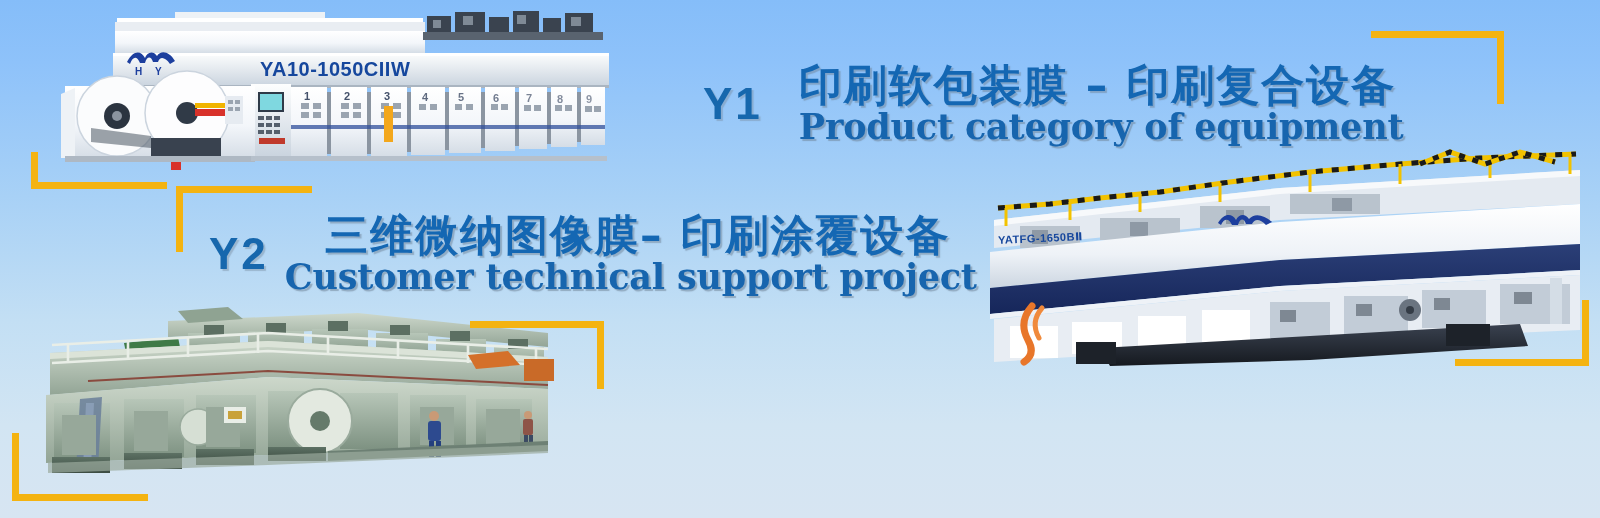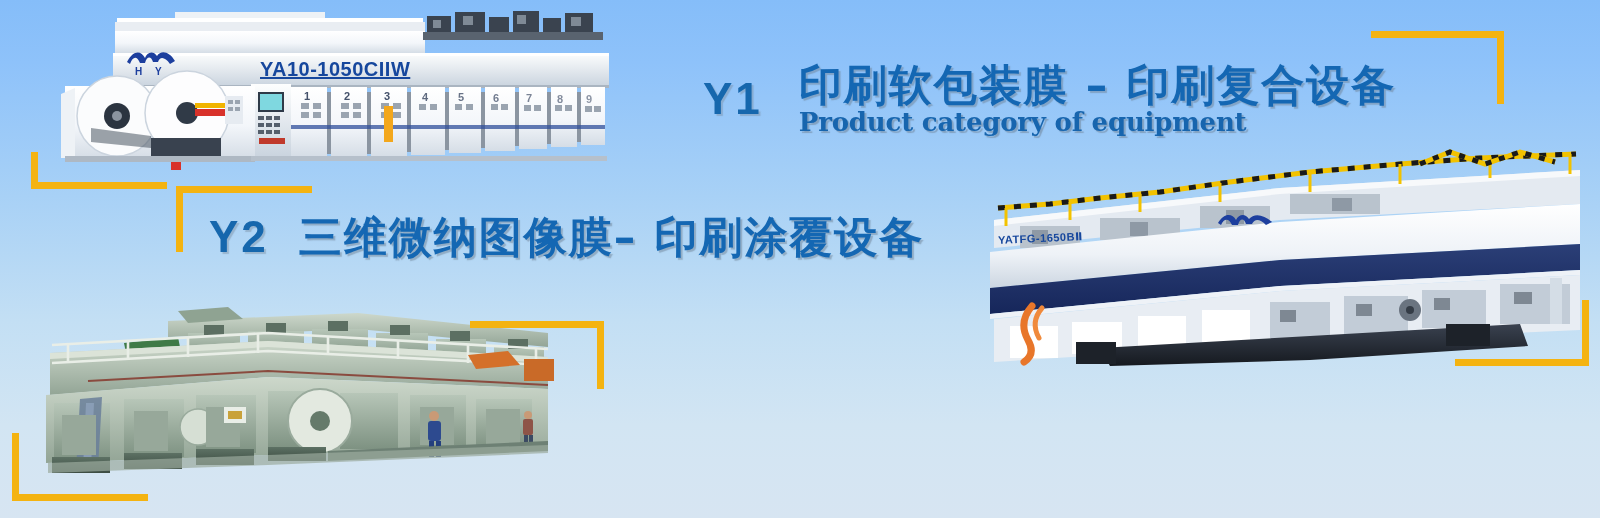--- a/index.html
+++ b/index.html
@@ -24,21 +24,21 @@
     text-shadow:2px 2px 1px rgba(120,140,160,.45);
     font-family:Liberation Sans, sans-serif;
   }
   .lines{display:flex;flex-direction:column;}
   .cn{
     color:#1467b3;font-weight:bold;font-size:43px;letter-spacing:2px;line-height:1.08;
     text-shadow:2px 2px 1px rgba(110,130,150,.5);
     font-family:"DejaVu Sans","Liberation Sans",sans-serif;
   }
   .en{
-    color:#1765ae;font-weight:bold;font-size:26px;line-height:1.08;letter-spacing:-.2px;
+    color:#1765ae;font-weight:bold;font-size:35px;line-height:1.08;letter-spacing:-.2px;
     text-shadow:2px 2px 1px rgba(110,130,150,.55);
     font-family:"DejaVu Serif","Liberation Serif",serif;
   }
 
   
   .machine{position:absolute;}
   .mlabel{
     position:absolute;color:#16479d;font-weight:bold;
     font-family:"Liberation Sans","DejaVu Sans",sans-serif;
   }
@@ -185,21 +185,21 @@
 
       <path d="M6 86 L20 80 L20 150 L6 150 Z" fill="#eef2f6"></path>
       <rect x="96" y="130" width="70" height="18" fill="#39424f"></rect>
       <rect x="116" y="148" width="10" height="14" fill="#d8322a"></rect>
 
       <rect x="10" y="148" width="190" height="6" fill="#aeb8c3"></rect>
       <rect x="196" y="148" width="356" height="5" fill="#b6c0cb"></rect>
 
       <path d="M36 120 L96 128 L96 140 L36 134 Z" fill="#4b5562" opacity=".55"></path>
     </svg>
-    <div class="mlabel" style="left:205px;top:50px;font-size:20px;letter-spacing:.5px;text-decoration:underline;">YA10-1050CIIW</div>
+    <div class="mlabel" style="left:205px;top:50px;font-size:20px;letter-spacing:.5px;">YA10-1050CIIW</div>
     <div class="logo" style="left:68px;top:38px;">
       <svg width="56" height="30" viewBox="0 0 56 30">
         <path d="M4 16 C10 4,18 4,22 12 C24 6,30 4,34 10 C38 4,46 5,52 15 L47 18 C42 11,37 10,35 16 L30 16 C28 10,24 10,22 17 L17 17 C14 10,10 10,7 18 Z" fill="#1d3f9e"></path>
         <text x="12" y="29" font-family="Liberation Sans, sans-serif" font-size="10" font-weight="bold" fill="#1d3f9e">H</text>
         <text x="32" y="29" font-family="Liberation Sans, sans-serif" font-size="10" font-weight="bold" fill="#1d3f9e">Y</text>
       </svg>
     </div>
     <div class="unitnum" style="left:249px;top:82px;">1</div>
     <div class="unitnum" style="left:289px;top:82px;">2</div>
     <div class="unitnum" style="left:329px;top:82px;">3</div>
@@ -449,17 +449,18 @@
     <span class="lines">
       <span class="cn" style="margin-left:36px;">印刷软包装膜 – 印刷复合设备</span>
       <span class="en" style="margin-left:36px;">Product category of equipment</span>
     </span>
   </div>
 
   <div class="txtblock" style="left:209px;top:212px;text-align:center;">
     <span class="ycode">Y2</span>
     <span class="lines">
       <span class="cn" style="margin-left:30px;">三维微纳图像膜– 印刷涂覆设备</span>
+      <span class="en" style="margin-left:16px;">Customer technical support project</span>
     </span>
   </div>
 
 
 </div>
 
 </body></html>

